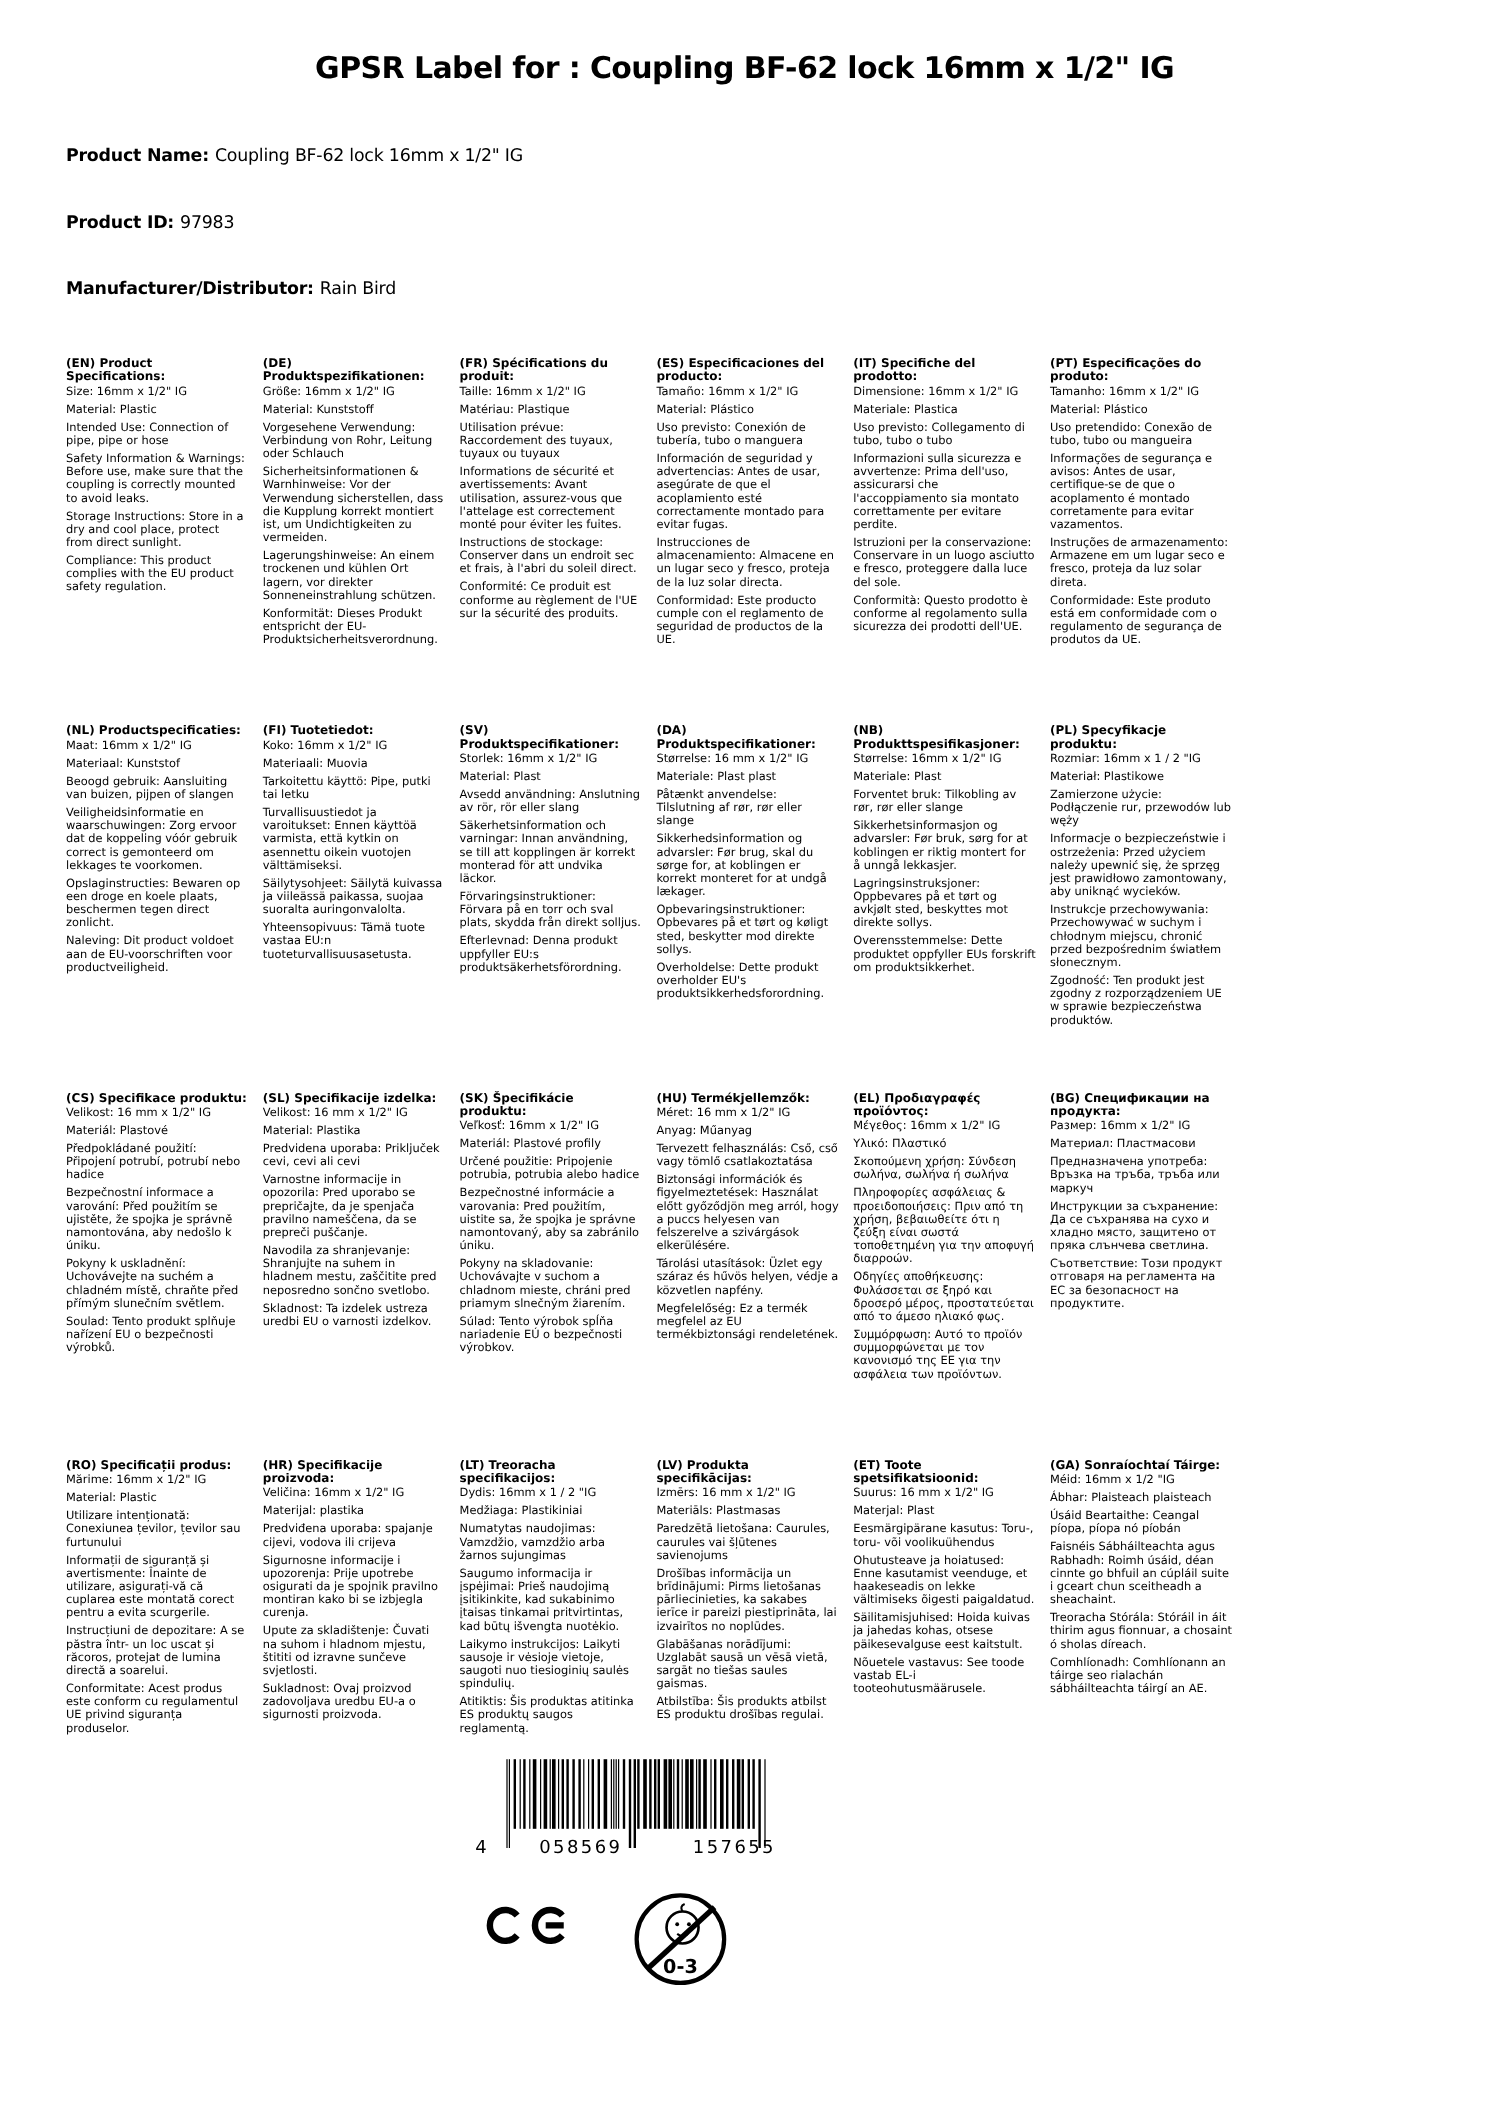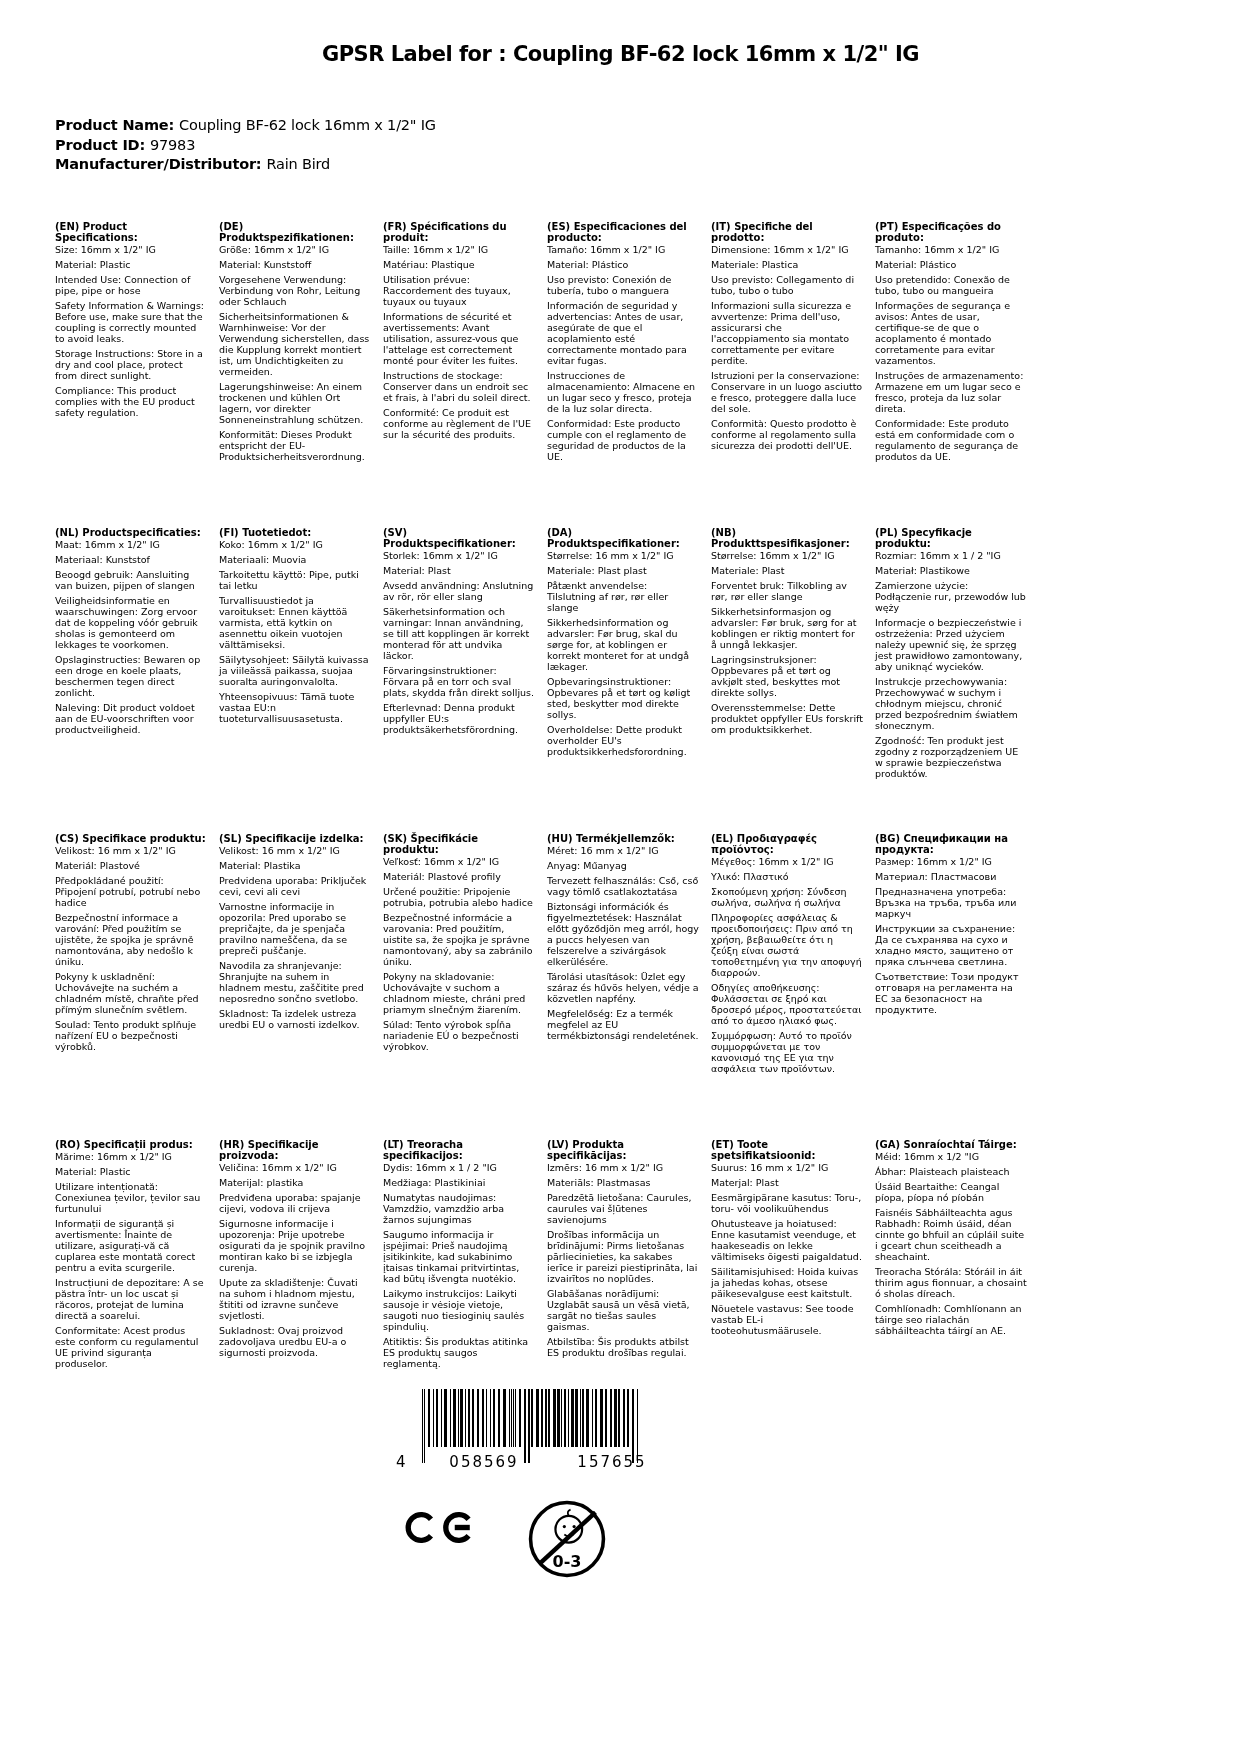--- a/index.html
+++ b/index.html
@@ -4,31 +4,31 @@
 <style>
   html,body{margin:0;padding:0;background:#fff;}
   body{
     width:1241px;min-height:1754px;
     font-family:"DejaVu Sans",sans-serif;
     color:#000;position:relative;
   }
   .page-title{
     margin-top:42px;
     text-align:center;
-    font-size:21px;
+    font-size:25px;
     font-weight:bold;
     letter-spacing:-0.5px;
   }
   .product-info{
     margin:50px 0 0 55px;
     font-size:14.5px;
     line-height:19.5px;
     letter-spacing:-0.2px;
   }
-  .pi-row{white-space:nowrap;}
+  .pi-row{white-space:nowrap;margin-top:36px;}
   .pi-label{font-weight:bold;margin-right:5px;}
   .spec-grid{
     margin:46px 0 0 55px;
     display:grid;
     grid-template-columns:repeat(6,152px);
     grid-template-rows:repeat(3,306px);
     grid-auto-rows:auto;
     column-gap:12px;
   }
   .spec-block{
@@ -135,21 +135,21 @@
       <div class="spec-line">Uso pretendido: Conexão de tubo, tubo ou mangueira</div>
       <div class="spec-line">Informações de segurança e avisos: Antes de usar, certifique-se de que o acoplamento é montado corretamente para evitar vazamentos.</div>
       <div class="spec-line">Instruções de armazenamento: Armazene em um lugar seco e fresco, proteja da luz solar direta.</div>
       <div class="spec-line">Conformidade: Este produto está em conformidade com o regulamento de segurança de produtos da UE.</div>
     </div>
     <div class="spec-block">
       <div class="spec-header">(NL) Productspecificaties:</div>
       <div class="spec-line first">Maat: 16mm x 1/2" IG</div>
       <div class="spec-line">Materiaal: Kunststof</div>
       <div class="spec-line">Beoogd gebruik: Aansluiting van buizen, pijpen of slangen</div>
-      <div class="spec-line">Veiligheidsinformatie en waarschuwingen: Zorg ervoor dat de koppeling vóór gebruik sholas is gemonteerd om lekkages te voorkomen.</div>
+      <div class="spec-line">Veiligheidsinformatie en waarschuwingen: Zorg ervoor dat de koppeling vóór gebruik correct is gemonteerd om lekkages te voorkomen.</div>
       <div class="spec-line">Opslaginstructies: Bewaren op een droge en koele plaats, beschermen tegen direct zonlicht.</div>
       <div class="spec-line">Naleving: Dit product voldoet aan de EU-voorschriften voor productveiligheid.</div>
     </div>
     <div class="spec-block">
       <div class="spec-header">(FI) Tuotetiedot:</div>
       <div class="spec-line first">Koko: 16mm x 1/2" IG</div>
       <div class="spec-line">Materiaali: Muovia</div>
       <div class="spec-line">Tarkoitettu käyttö: Pipe, putki tai letku</div>
       <div class="spec-line">Turvallisuustiedot ja varoitukset: Ennen käyttöä varmista, että kytkin on asennettu oikein vuotojen välttämiseksi.</div>
       <div class="spec-line">Säilytysohjeet: Säilytä kuivassa ja viileässä paikassa, suojaa suoralta auringonvalolta.</div>

